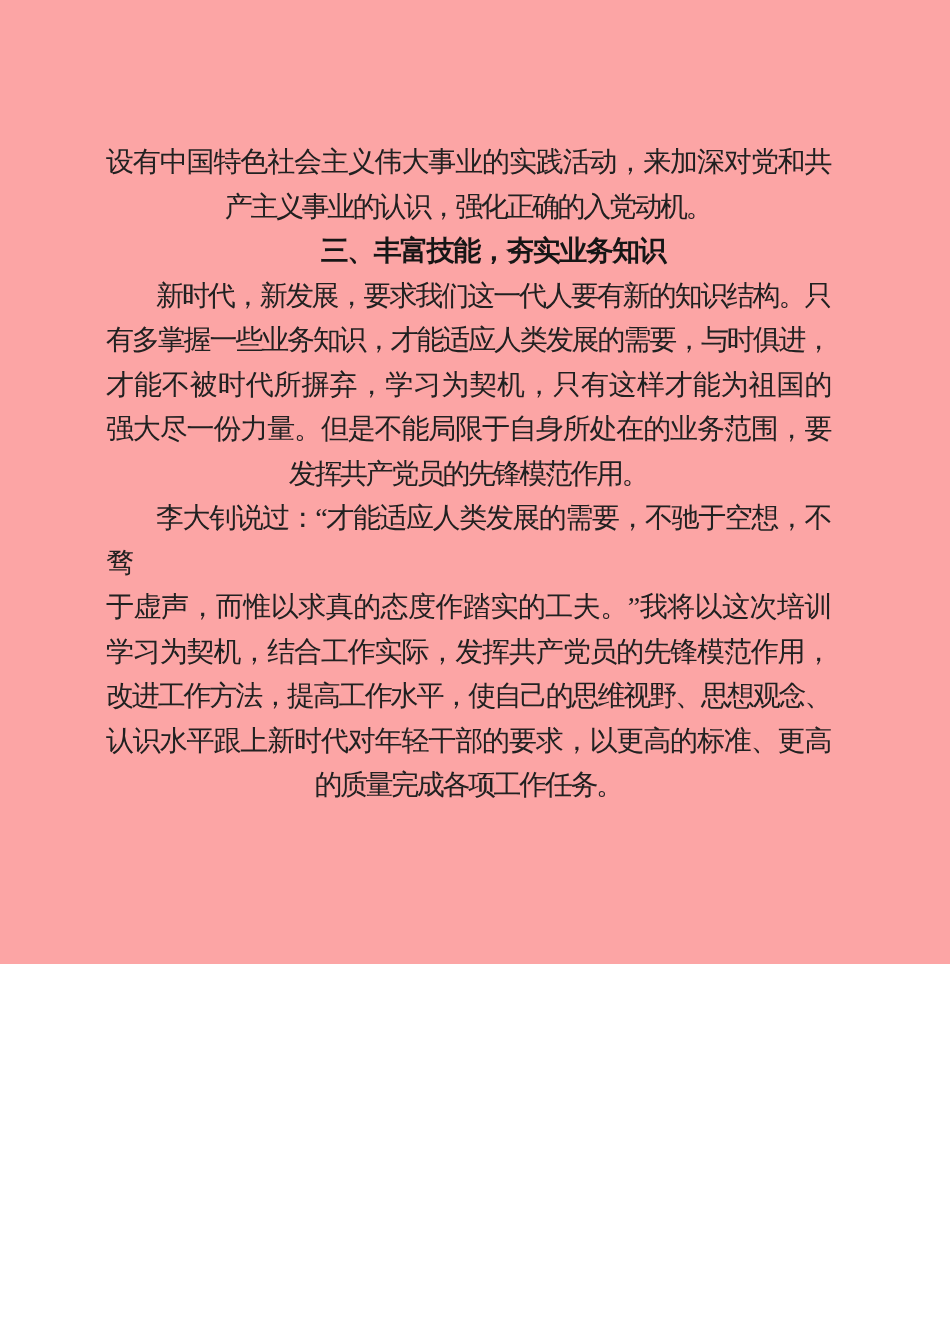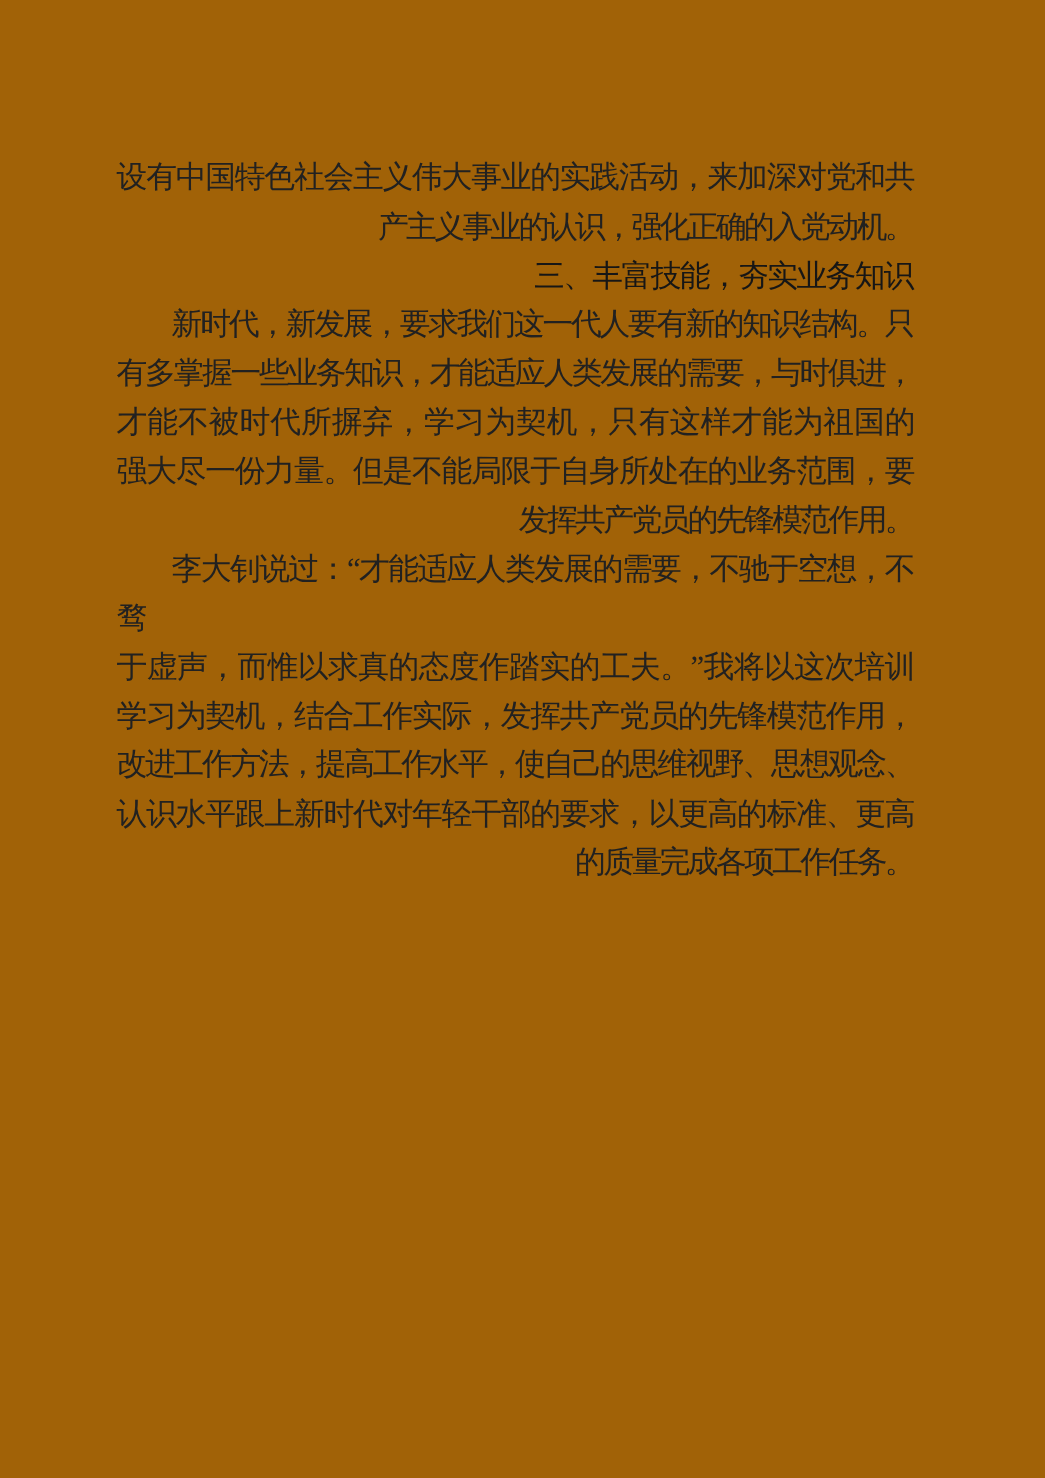--- a/index.html
+++ b/index.html
@@ -3,22 +3,22 @@
 <meta charset="utf-8">
 <style>
   html, body {
     margin: 0;
     padding: 0;
     background: #ffffff;
   }
   .page {
     position: relative;
     width: 950px;
-    height: 1344px;
-    background: #a16207;
+    height: 964px;
+    background: #fca5a5;
     overflow: hidden;
   }
   .doc-body {
     position: absolute;
     left: 106px;
     top: 140px;
     width: 724px;
     color: #212121;
     font-family: "Liberation Serif", "DejaVu Serif", serif;
     font-size: 28px;
@@ -26,34 +26,34 @@
     letter-spacing: -2.4px;
   }
   .para {
     margin: 0;
     padding: 0;
   }
   .line {
     margin: 0;
     padding: 0;
     white-space: nowrap;
-    text-align: right;
+    text-align: center;
   }
   
   .fill {
     white-space: normal;
     text-align: justify;
     text-align-last: justify;
   }
   .indent {
     text-indent: 50px;
   }
   .heading {
     font-family: "Liberation Sans", "DejaVu Sans", sans-serif;
-    font-weight: 400;
+    font-weight: 700;
     letter-spacing: -1.5px;
     color: #161616;
   }
 </style>
 </head>
 <body>
 
 <div class="page">
   <div class="doc-body">
 

